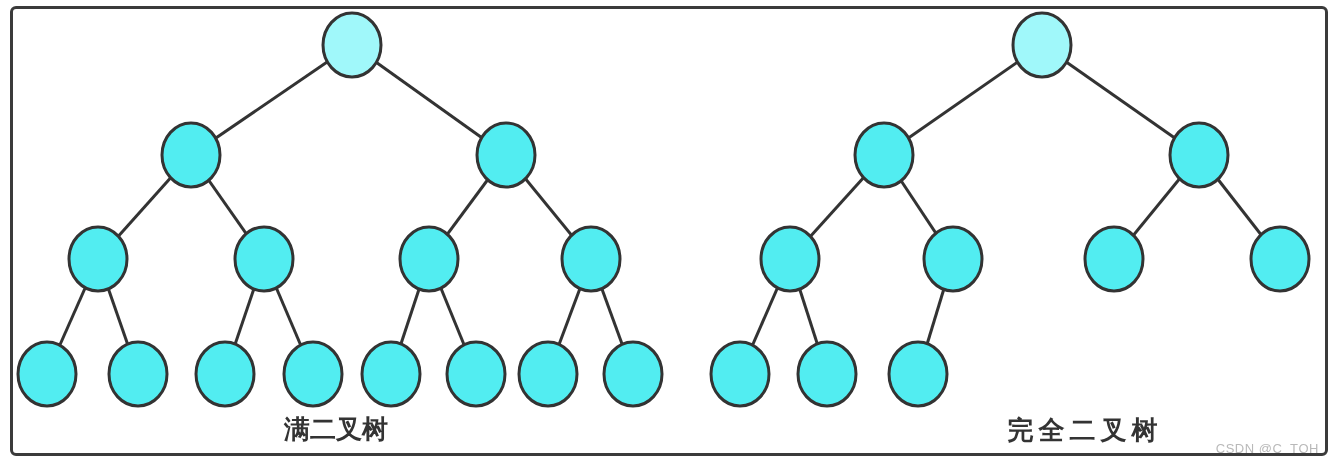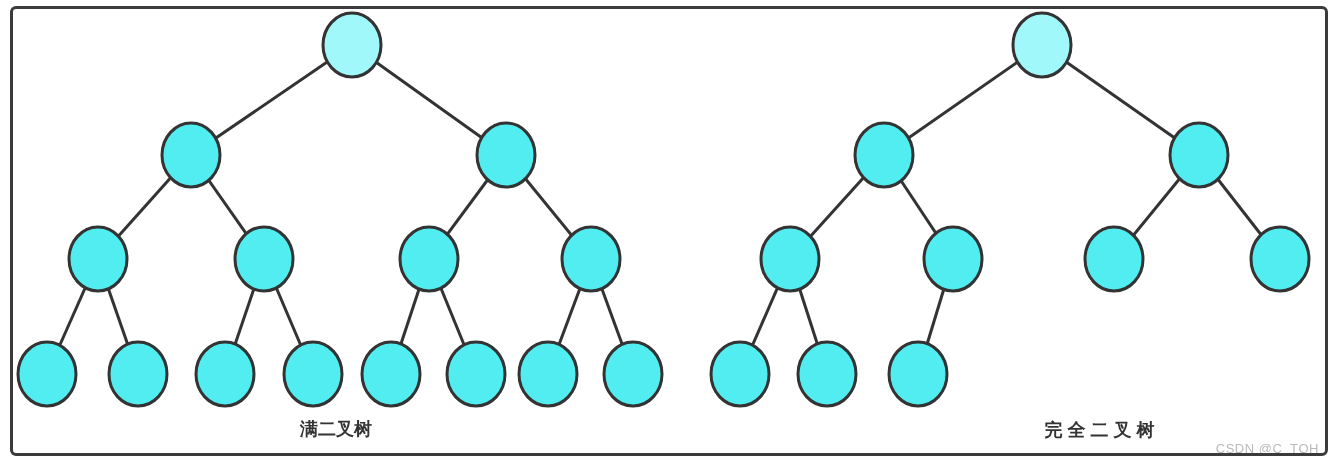--- a/index.html
+++ b/index.html
@@ -27,28 +27,28 @@
   }
   .tree-svg {
     position: absolute;
     left: 0;
     top: 0;
   }
   .tree-label {
     position: absolute;
     transform: translate(-50%, -50%);
     font-weight: bold;
-    font-size: 18px;
+    font-size: 26px;
     color: #333333;
     white-space: nowrap;
     line-height: 1;
   }
   .tree-label.spaced {
     letter-spacing: 5px;
-    margin-left: 17px;
+    margin-left: 0;
   }
   .watermark {
     position: absolute;
     right: 14px;
     bottom: 7px;
     font-size: 13px;
     color: #b9b9b9;
     letter-spacing: 0.5px;
     white-space: nowrap;
   }

